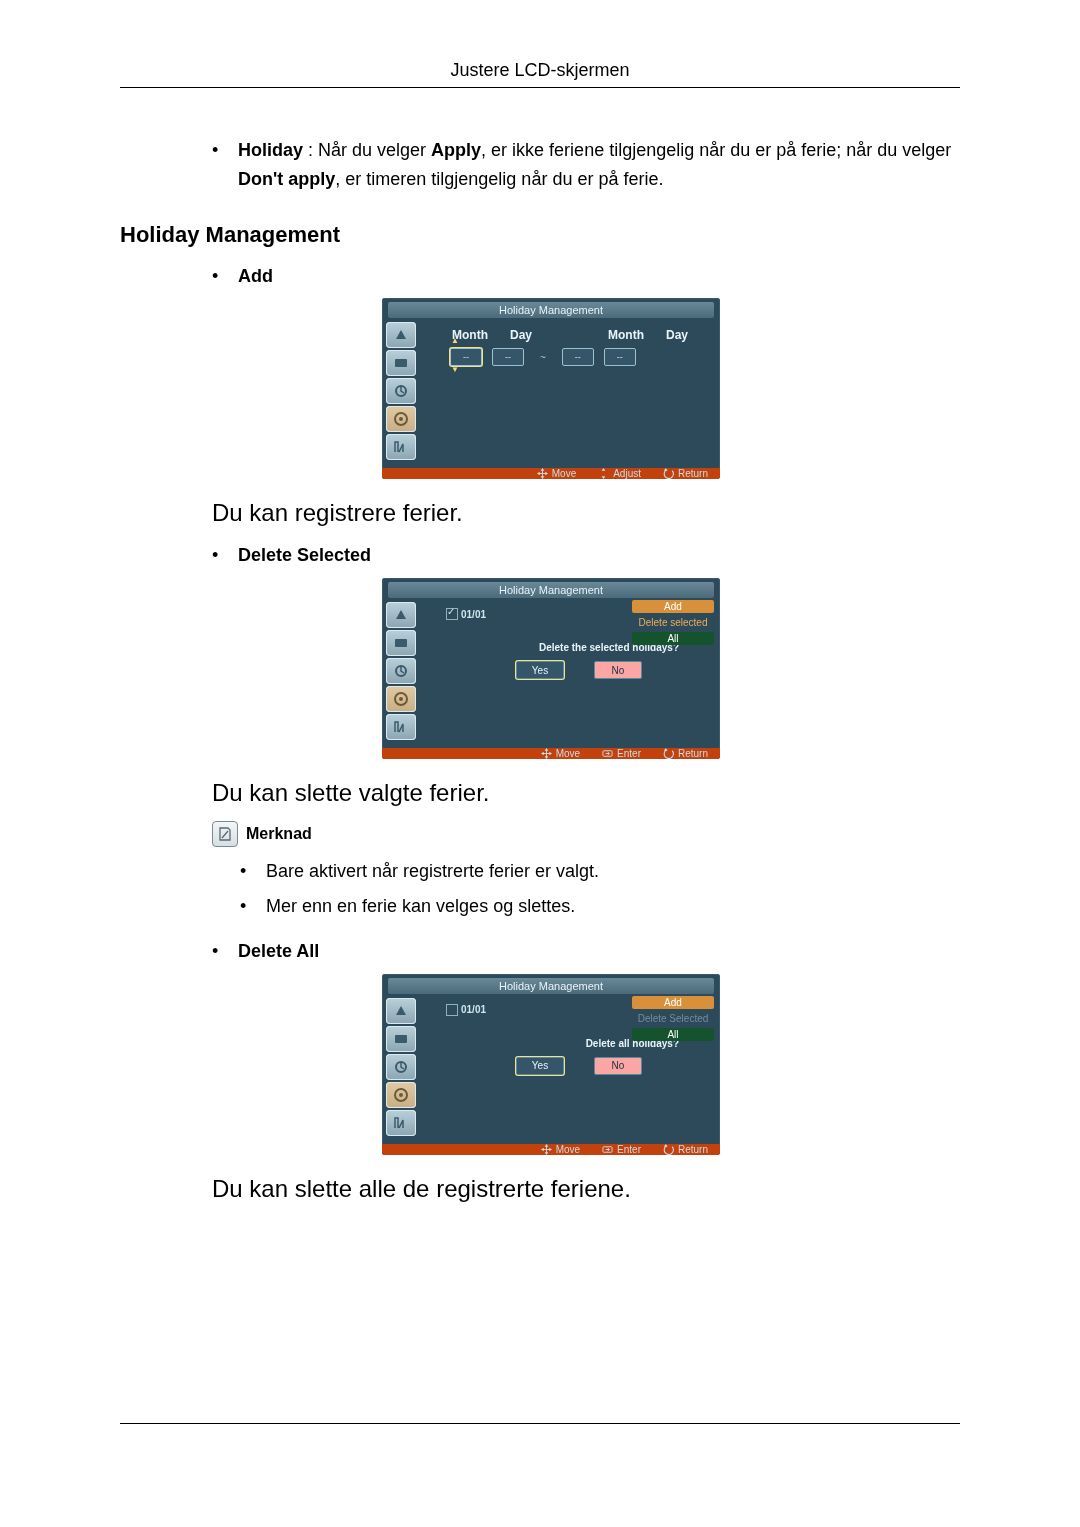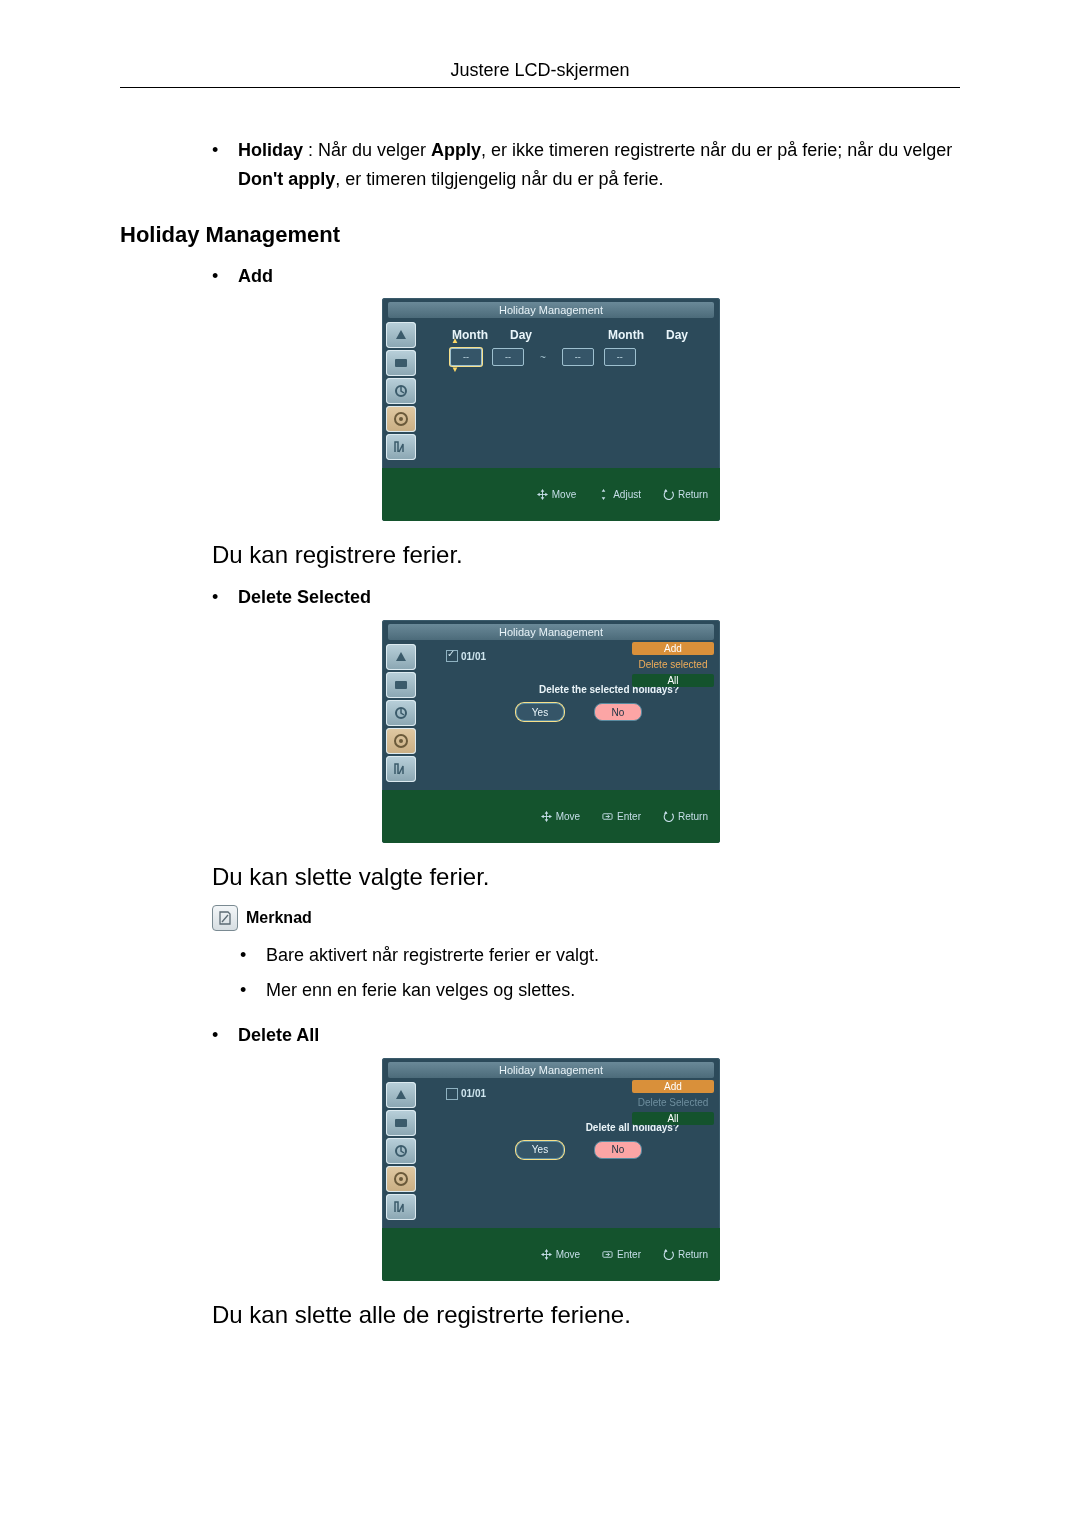--- a/index.html
+++ b/index.html
@@ -144,25 +144,25 @@
     left: 13px;
     top: 18px;
     display: flex;
     flex-direction: column;
     align-items: center;
     gap: 20px;
     font-size: 8px;
     color: #ffd966;
   }
   .osd-foot {
-    background: #14532d;
+    background: #c2410c;
     display: flex;
     justify-content: flex-end;
     gap: 22px;
-    padding: 21px 12px;
+    padding: 0 12px;
     font-size: 10px;
     color: #c6dee8;
   }
   .foot-item {
     display: flex;
     align-items: center;
     gap: 4px;
   }
   .foot-ico {
     display: inline-block;
@@ -236,21 +236,21 @@
     margin-bottom: 8px;
   }
   .dialog-btns {
     display: flex;
     justify-content: center;
     gap: 12px;
   }
   .dbtn {
     width: 46px;
     height: 16px;
-    border-radius: 8px;
+    border-radius: 2px;
     font-size: 10px;
     display: flex;
     align-items: center;
     justify-content: center;
     border: 1px solid #598ba0;
   }
   .dbtn.yes {
     background: #355568;
     box-shadow: 0 0 0 1px #f7e08a;
     color: #e7f3f8;
@@ -295,21 +295,21 @@
 <div class="page">
 
   <div class="header-line">
     <span>Justere LCD-skjermen</span>
   </div>
 
   <div class="indent-block">
     <div class="bullet-row">
       <div class="bullet-dot">•</div>
       <div class="bullet-text">
-        <b>Holiday</b><span> : Når du velger </span><b>Apply</b><span>, er ikke timeren registrerte når du er på ferie; når du velger </span><b>Don't apply</b><span>, er timeren tilgjengelig når du er på ferie.</span>
+        <b>Holiday</b><span> : Når du velger </span><b>Apply</b><span>, er ikke feriene tilgjengelig når du er på ferie; når du velger </span><b>Don't apply</b><span>, er timeren tilgjengelig når du er på ferie.</span>
       </div>
     </div>
   </div>
 
   <h2 class="section">Holiday Management</h2>
 
   <div class="indent-block">
     <div class="bullet-row">
       <div class="bullet-dot">•</div>
       <div class="bullet-text"><span class="sub-label">Add</span></div>

